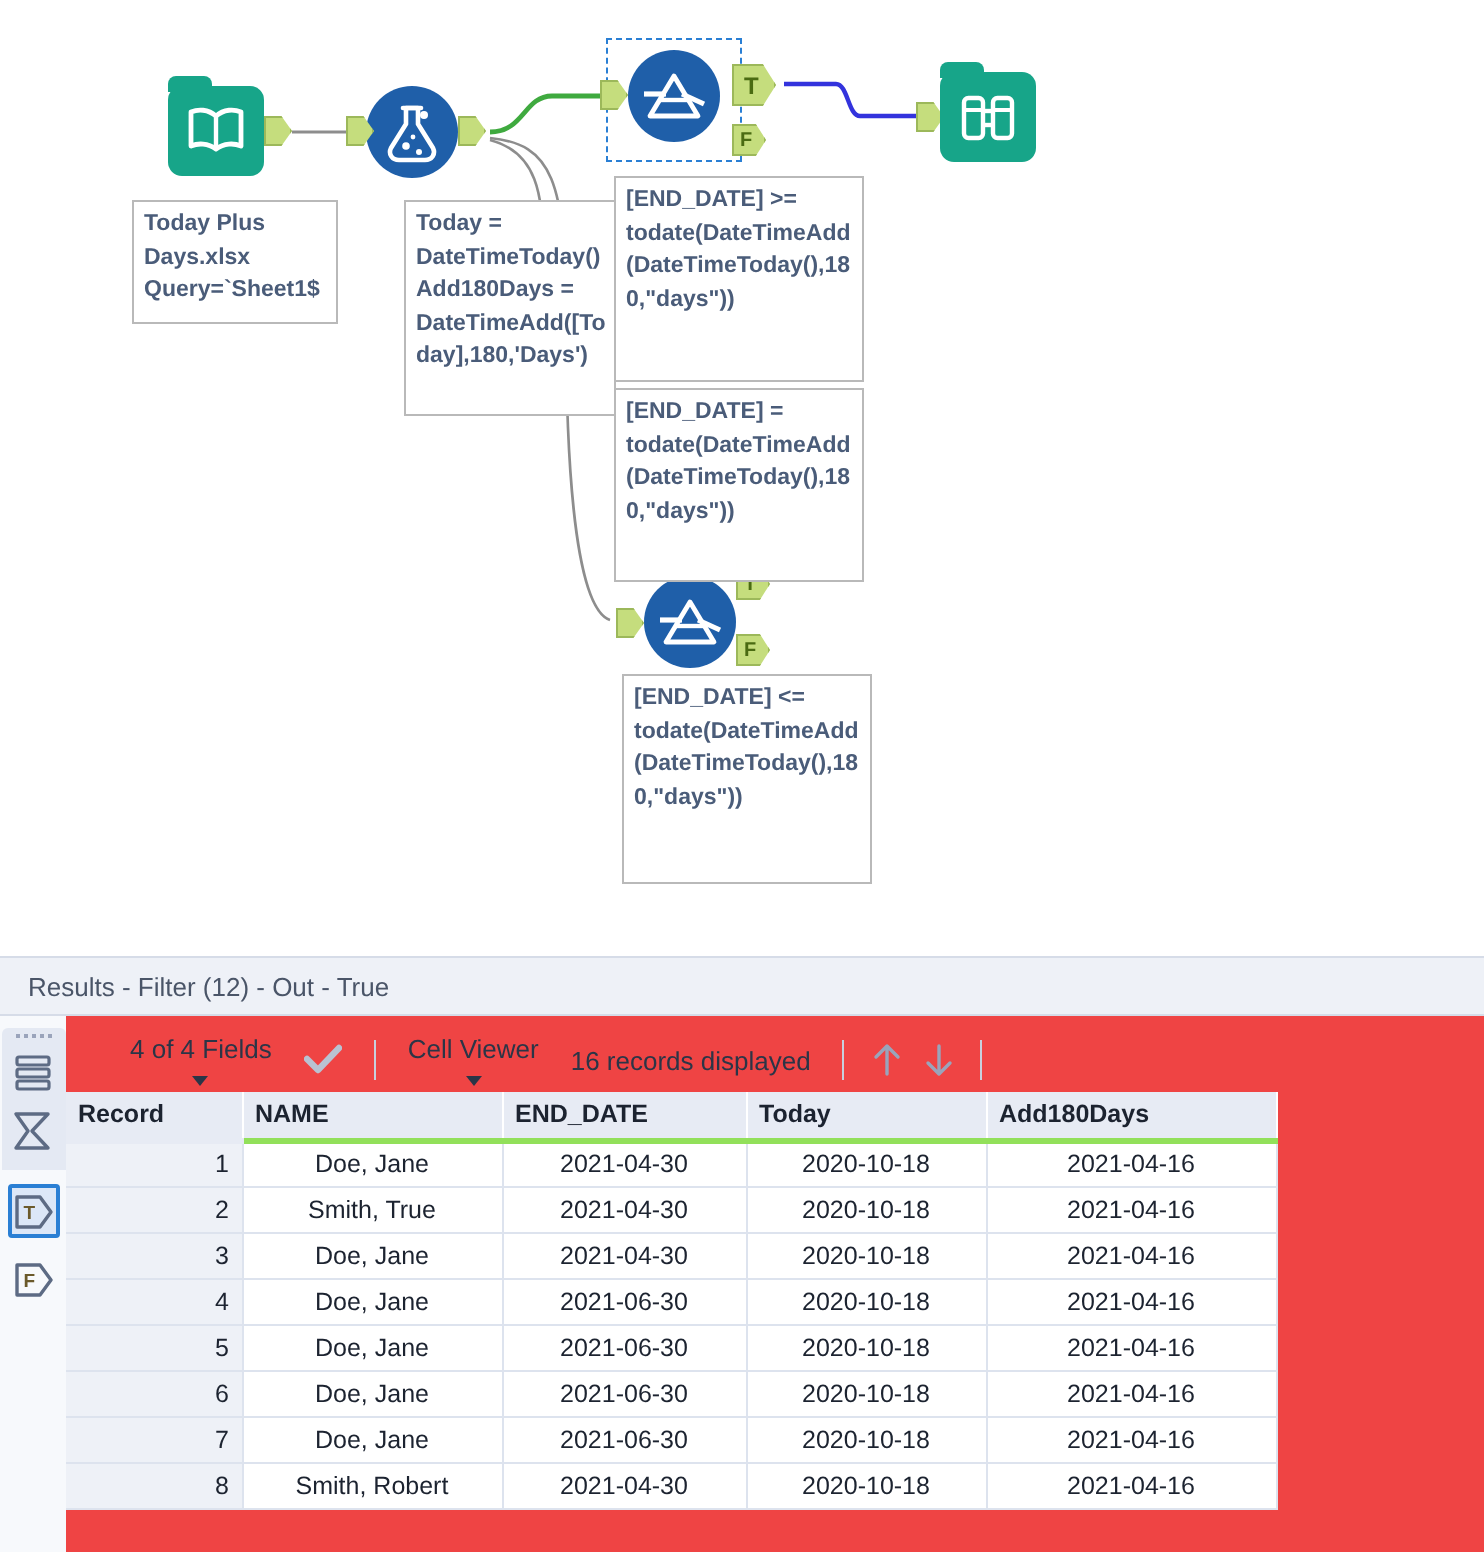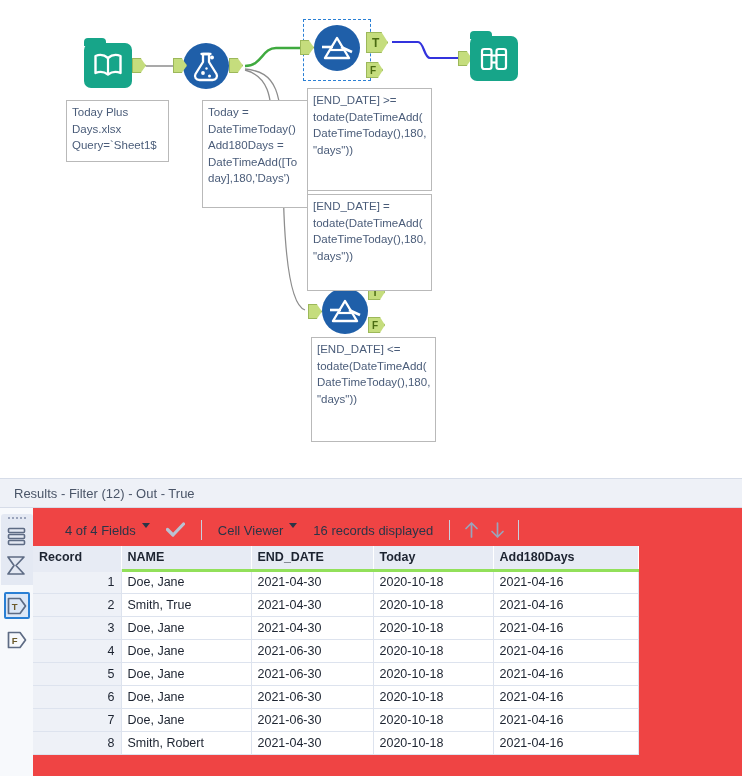--- a/index.html
+++ b/index.html
@@ -92,21 +92,21 @@
     background: transparent;
   }
 
   
   .annot {
     position: absolute;
     border: 1px solid #b9b9b9;
     background: #ffffff;
     color: #4a5c79;
     font-size: 11.5px;
-    font-weight: normal;
+    font-weight: bold;
     line-height: 16.5px;
     padding: 3px 4px 3px 5px;
     font-family: "Liberation Sans", sans-serif;
     white-space: pre-wrap;
     word-break: break-word;
     overflow: hidden;
   }
 
   
   #results {
@@ -174,36 +174,37 @@
   table.grid th.rec {
     border-bottom: 3px solid #e7ebf4;
     color: #1c2330;
   }
   table.grid td {
     border-right: 1px solid #dde3ee;
     border-bottom: 1px solid #dde3ee;
     padding: 3px 6px;
     height: 23px;
     background: #ffffff;
+    text-align: center;
   }
   table.grid td.rec {
     background: #eef1f7;
     text-align: right;
     border-right: 1px solid #dde3ee;
   }
 
   .toolbar {
     display: flex; align-items: center;
     height: 32px;
     gap: 0px;
     font-size: 13px;
     color: #2b3547;
     padding-left: 24px;
   }
-  .tb-item { display: flex; align-items: flex-start; gap: 6px; padding: 0 8px; }
+  .tb-item { display: flex; align-items: center; gap: 6px; padding: 0 8px; flex-direction: column; }
   .caret { width: 0; height: 0; border-left: 4px solid transparent; border-right: 4px solid transparent; border-top: 5px solid #2b3547; }
   .tb-sep { width: 1px; height: 20px; background: #c8cfdd; margin: 0 8px; }
   .arrow-btn { width: 26px; height: 24px; display: flex; align-items: center; justify-content: center; }
 </style>
 </head>
 <body>
 
 <div id="canvas">
 
   <svg class="wire-layer">

